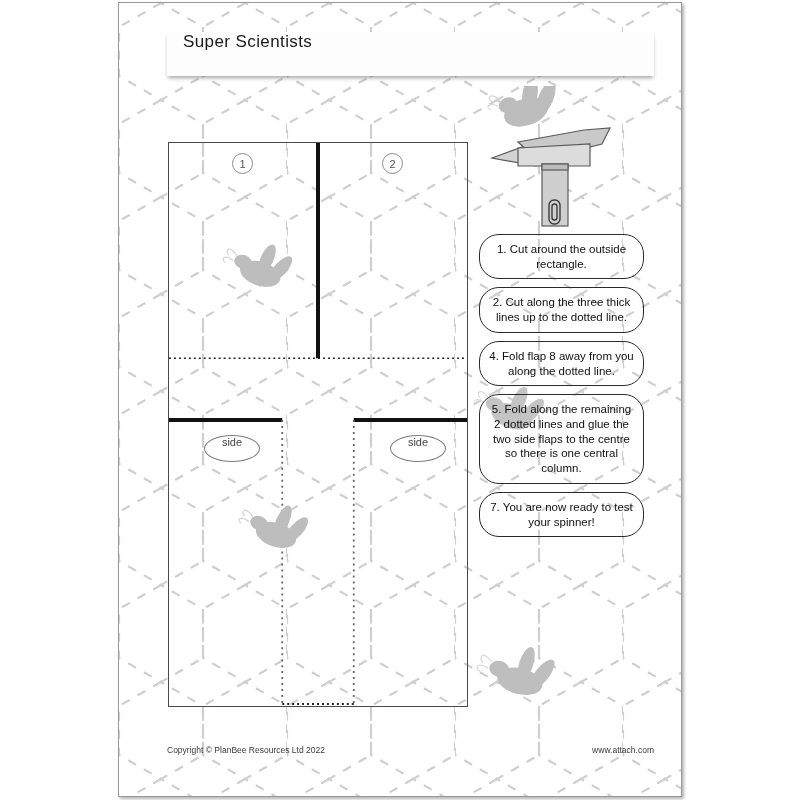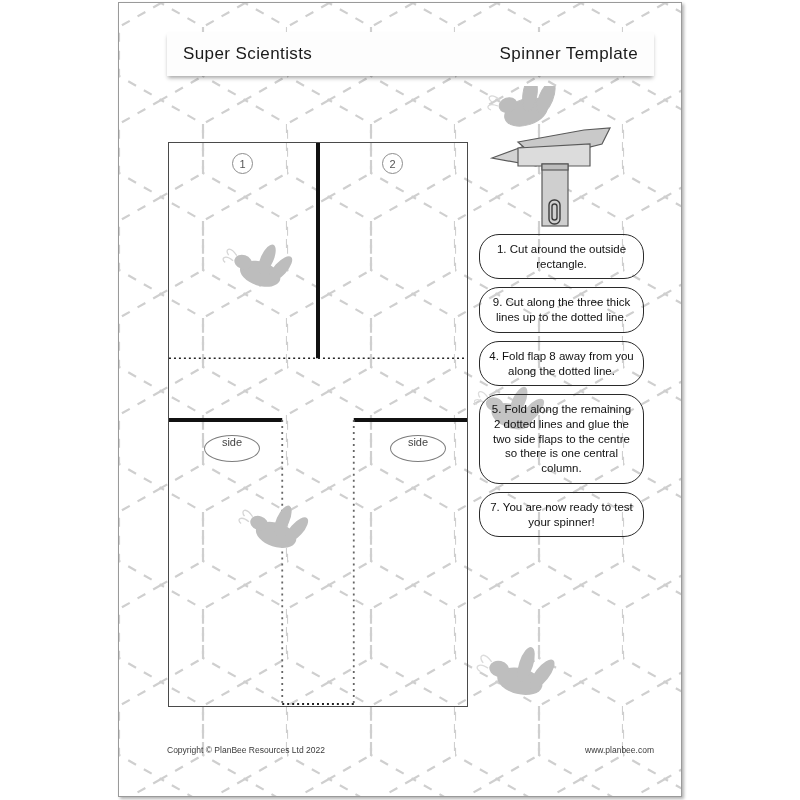--- a/index.html
+++ b/index.html
@@ -27,21 +27,21 @@
     pointer-events:none;
   }
 
   
   #header-banner{
     position:absolute;
     left:48px; top:29px;
     width:487px; height:44px;
     background:#fdfdfd;
     box-shadow:0 3px 4px -1px rgba(0,0,0,0.35);
-    display:flex; align-items:center; justify-content:space-between;
+    display:flex; align-items:flex-start; justify-content:space-between;
     padding:0 16px;
     box-sizing:border-box;
   }
   .banner-text{
     font-family:"Liberation Sans", sans-serif;
     font-size:17px;
     color:#1a1a1a;
     letter-spacing:0.4px;
     white-space:nowrap;
   }
@@ -135,21 +135,20 @@
           <path d="M42,97 L0,121 L0,170 L42,194 L84,170 L84,121 Z"></path>
           <path d="M126,97 L84,121 L84,170 L126,194 L168,170 L168,121 Z"></path>
         </g>
       </pattern>
     </defs>
     <rect x="-40" y="-40" width="660" height="880" fill="url(#hexpat)"></rect>
   </svg>
 
   <div id="header-banner">
     <span class="banner-text">Super Scientists</span>
-    <span class="banner-text">Spinner Template</span>
   </div>
 
   <svg id="spinner-illustration" viewBox="0 0 140 145">
 
     <g fill="#bcbcbc" stroke="#bcbcbc">
       <ellipse cx="42" cy="26" rx="22" ry="13" transform="rotate(-18 42 26)"></ellipse>
       <ellipse cx="24" cy="19" rx="9" ry="7" transform="rotate(-18 24 19)"></ellipse>
       <ellipse cx="46" cy="8" rx="7" ry="17" transform="rotate(8 46 8)"></ellipse>
       <ellipse cx="62" cy="12" rx="7" ry="17" transform="rotate(22 62 12)"></ellipse>
       <g fill="none" stroke="#d8d8d8" stroke-width="1.3">
@@ -227,21 +226,21 @@
     <div class="side-oval" id="side-right">
       <span>side</span>
     </div>
   </div>
 
   <div id="instructions">
     <div class="instr-box">
       <span>1. Cut around the outside rectangle.</span>
     </div>
     <div class="instr-box">
-      <span>9. Cut along the three thick lines up to the dotted line.</span>
+      <span>2. Cut along the three thick lines up to the dotted line.</span>
     </div>
     <div class="instr-box">
       <span>4. Fold flap 8 away from you along the dotted line.</span>
     </div>
     <div class="instr-box">
       <span>5. Fold along the remaining 2 dotted lines and glue the two side flaps to the centre so there is one central column.</span>
     </div>
     <div class="instr-box">
       <span>7. You are now ready to test your spinner!</span>
     </div>
@@ -268,16 +267,16 @@
       <ellipse cx="48" cy="6" rx="7" ry="18" transform="rotate(24 48 6)"></ellipse>
       <g fill="none" stroke="#dcdcdc" stroke-width="1.4">
         <path d="M-4,6 C-15,-3 -19,4 -12,9"></path>
         <path d="M-6,13 C-17,9 -20,16 -13,18"></path>
       </g>
     </g>
   </svg>
 
   <div id="footer">
     <span>Copyright © PlanBee Resources Ltd 2022</span>
-    <span>www.planbee.com</span>
+    <span>www.attach.com</span>
   </div>
 
 </div>
 
 </body></html>

